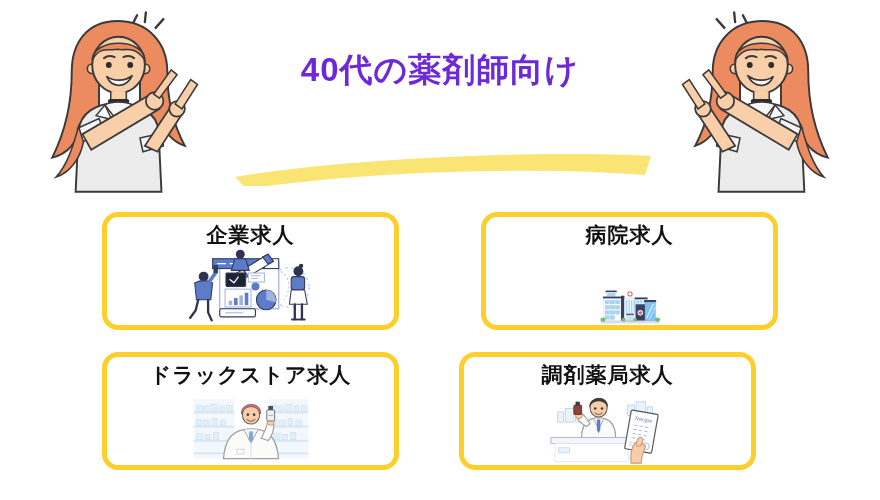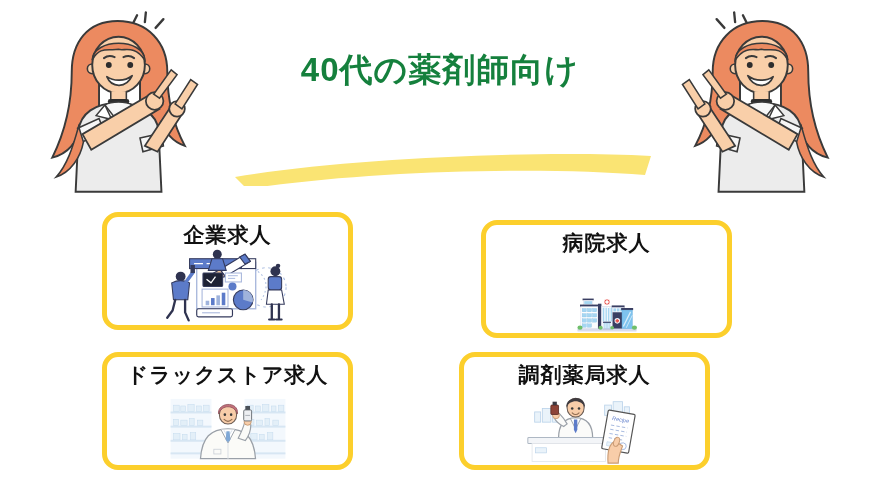--- a/index.html
+++ b/index.html
@@ -3,36 +3,36 @@
 <meta charset="utf-8">
 <style>
   html,body{margin:0;padding:0;background:#ffffff;}
   .canvas{
     position:relative;width:880px;height:500px;background:#ffffff;overflow:hidden;
     font-family:"Liberation Sans","DejaVu Sans",sans-serif;
   }
   
   .title{
     position:absolute;left:0;right:0;top:48px;text-align:center;
-    font-size:33px;font-weight:800;color:#15803d;line-height:1.32;letter-spacing:1px;
+    font-size:33px;font-weight:800;color:#6d28d9;line-height:1.32;letter-spacing:1px;
   }
   
   .underline{position:absolute;left:227px;top:146px;width:430px;height:40px;}
   
   .figure{position:absolute;width:195px;height:186px;}
   .figure.left{left:23px;top:9px;}
   .figure.right{left:662px;top:9px;transform:scaleX(-1);}
   
   .card{
-    position:absolute;width:251px;height:118px;background:#ffffff;
+    position:absolute;width:297px;height:118px;background:#ffffff;
     border:5px solid #FCCF2C;border-radius:16px;box-sizing:border-box;
     display:flex;flex-direction:column;align-items:center;cursor:pointer;
   }
   .card.c1{left:102px;top:212px;}
-  .card.c2{left:481px;top:220px;gap:40px;}
+  .card.c2{left:481px;top:212px;gap:40px;}
   .card.c3{left:102px;top:352px;text-align:center;}
   .card.c4{left:459px;top:352px;}
   .card-label{
     margin-top:6px;font-size:21px;font-weight:800;color:#111111;letter-spacing:1px;
     line-height:1.15;
   }
   .card-illu{flex:1 1 auto;display:block;margin-top:1px;}
   .hidden-defs{position:absolute;width:0;height:0;overflow:hidden;}
 </style>
 </head>

